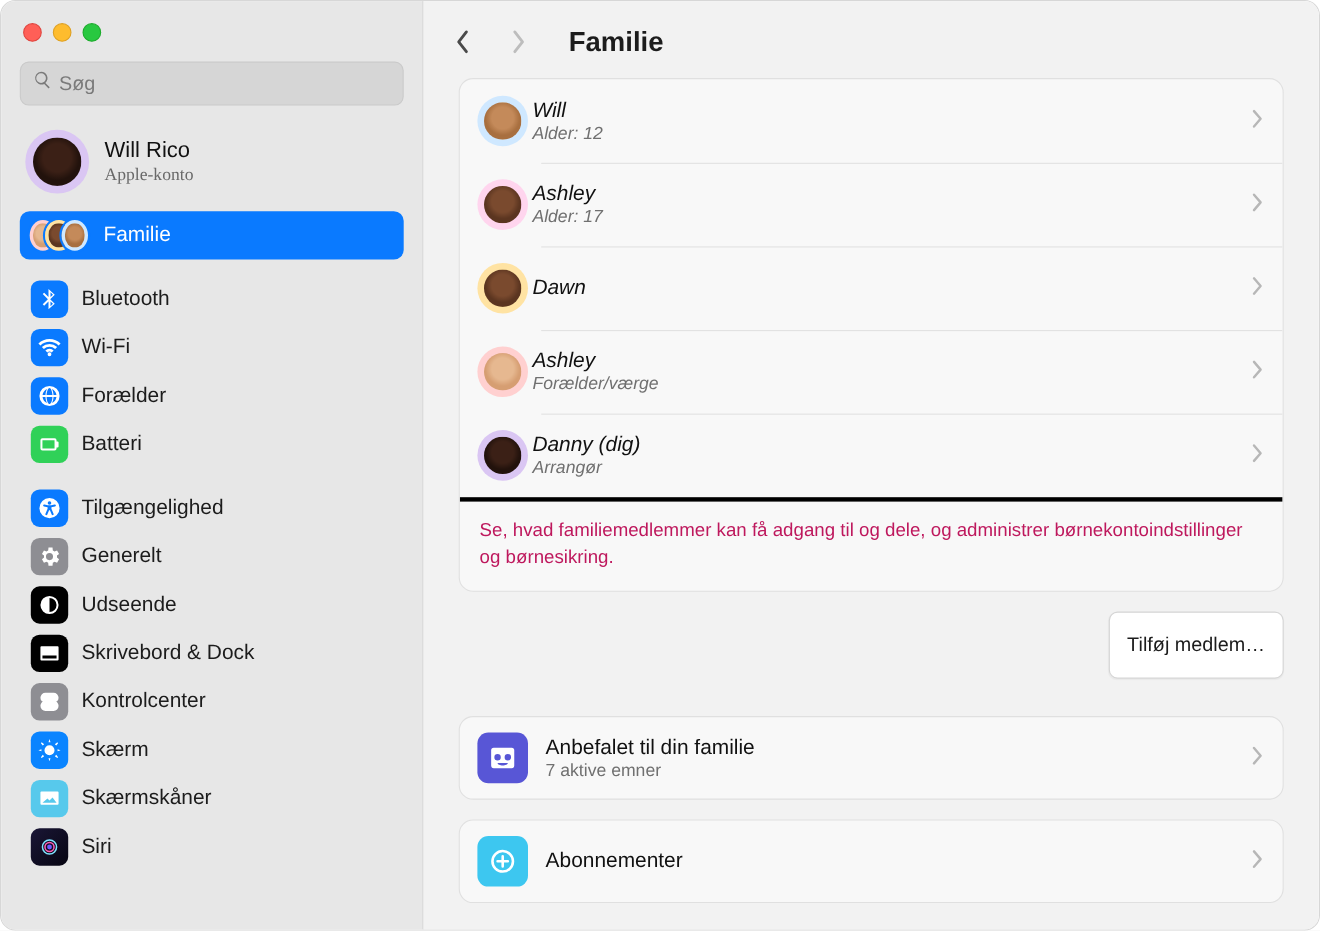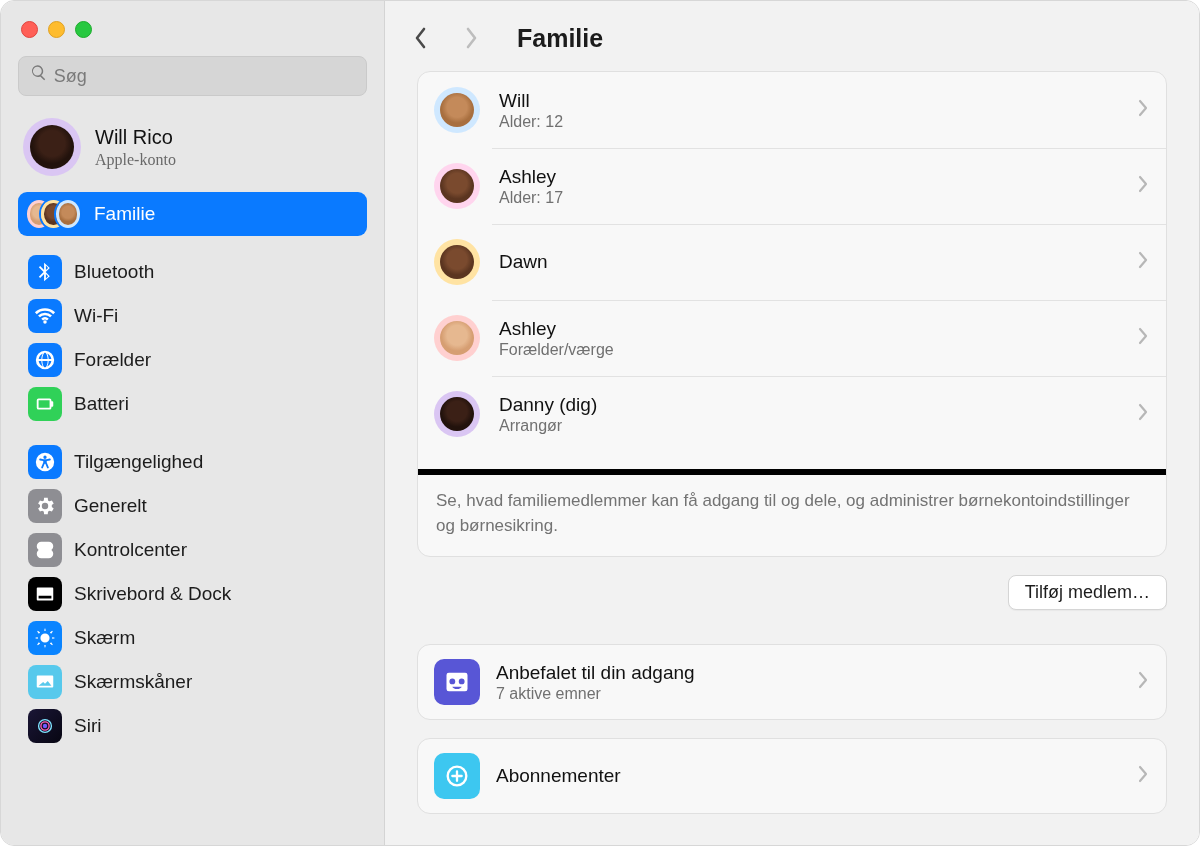--- a/index.html
+++ b/index.html
@@ -126,49 +126,50 @@
   .card {
     background: #f8f8f8;
     border: 1px solid #e0e0e0;
     border-radius: 13px;
     overflow: hidden;
     margin-bottom: 18px;
   }
   .row {
     display: flex; align-items: center;
     padding: 15px 18px 15px 16px;
-    gap: 19px;
+    gap: 4px;
     position: relative;
+    font-style: italic;
   }
   .row + .row::before {
     content: '';
     position: absolute; left: 74px; right: 0; top: 0;
     height: 1px; background: #e2e2e2;
   }
   .row .avatar { width: 46px; height: 46px; }
   .row-text { flex: 1; }
   .row-name { font-size: 19px; font-weight: 500; color: #111; }
   .row-sub { font-size: 16px; color: #707070; margin-top: 1px; }
   .chevron svg { width: 10px; height: 18px; }
   .chevron svg path { stroke: #b7b7b7; fill:none; stroke-width:2.2; stroke-linecap:round; stroke-linejoin:round;}
 
   .card-footer {
     padding: 14px 18px 18px 18px;
-    font-size: 17px; color: #737373;
+    font-size: 17px; color: #be185d;
     line-height: 1.45;
-    border-top: 6px solid #000000;
-    margin-top: 17px;
+    border-top: 4px solid #000000;
+    margin-top: 0;
   }
 
   .add-btn-wrap { display:flex; justify-content:flex-end; margin: 6px 0 34px 0; }
   .add-btn {
     background: #fff;
     border: 1px solid #d5d5d5;
     border-radius: 8px;
-    padding: 6px 16px;
+    padding: 19px 16px;
     font-size: 18px; color: #1c1c1c;
     box-shadow: 0 1px 1px rgba(0,0,0,.04);
   }
 
   .list-row {
     display:flex; align-items:center;
     padding: 14px 18px 14px 16px;
     gap: 16px;
   }
   .list-icon {
@@ -323,37 +324,45 @@
 
     <div class="nav-item">
       <div class="nav-icon bg-gen">
         <svg viewBox="0 0 24 24">
             <path d="M19.4 13a7.5 7.5 0 000-2l2.1-1.6-2-3.5-2.5 1a7.4 7.4 0 00-1.7-1L15 3h-4l-.3 2.9a7.4 7.4 0 00-1.7 1l-2.5-1-2 3.5L6.6 11a7.5 7.5 0 000 2l-2.1 1.6 2 3.5 2.5-1a7.4 7.4 0 001.7 1L11 21h4l.3-2.9a7.4 7.4 0 001.7-1l2.5 1 2-3.5L19.4 13zM12 15.5A3.5 3.5 0 1115.5 12 3.5 3.5 0 0112 15.5z"></path>
           </svg>
       </div>
       <span>Generelt</span>
     </div>
 
+    <div class="nav-item">
+      <div class="nav-icon bg-app">
+        <svg viewBox="0 0 24 24">
+            <path d="M12 3a9 9 0 100 18 9 9 0 000-18zm0 2a7 7 0 010 14V5z"></path>
+          </svg>
+      </div>
+      <span>Udseende</span>
+    </div>
+
+    <div class="nav-item">
+      <div class="nav-icon bg-dock">
+        <svg viewBox="0 0 24 24">
+            <path fill="#fff" d="M4 5h16a1 1 0 011 1v12a1 1 0 01-1 1H4a1 1 0 01-1-1V6a1 1 0 011-1zm1 9v3h14v-3H5z"></path>
+          </svg>
+      </div>
+      <span>Skrivebord &amp; Dock</span>
+    </div>
 
     <div class="nav-item">
       <div class="nav-icon bg-cc">
         <svg viewBox="0 0 24 24">
             <path d="M8 5a3 3 0 110 6 3 3 0 010-6zm-5 3a5 5 0 015-5h8a5 5 0 010 10H8a5 5 0 01-5-5zm13 5a3 3 0 110 6 3 3 0 010-6zm5 3a5 5 0 01-5 5H8a5 5 0 010-10h8a5 5 0 015 5z"></path>
           </svg>
       </div>
       <span>Kontrolcenter</span>
-    </div>
-
-    <div class="nav-item">
-      <div class="nav-icon bg-dock">
-        <svg viewBox="0 0 24 24">
-            <path fill="#fff" d="M4 5h16a1 1 0 011 1v12a1 1 0 01-1 1H4a1 1 0 01-1-1V6a1 1 0 011-1zm1 9v3h14v-3H5z"></path>
-          </svg>
-      </div>
-      <span>Skrivebord &amp; Dock</span>
     </div>
 
     <div class="nav-item">
       <div class="nav-icon bg-disp">
         <svg viewBox="0 0 24 24">
             <path d="M12 7a5 5 0 110 10 5 5 0 010-10zm0-6l1 3h-2l1-3zm0 22l-1-3h2l-1 3zM1 12l3-1v2l-3-1zm22 0l-3 1v-2l3 1zM4.2 4.2l2.5 1.8-1.4 1.4L3.5 5l.7-.8zm15.6 15.6l-2.5-1.8 1.4-1.4 1.8 2.5-.7.7zM19.8 4.2l.7.8-1.8 2.4-1.4-1.4 2.5-1.8zM4.2 19.8l-.7-.7 1.8-2.5 1.4 1.4-2.5 1.8z"></path>
           </svg>
       </div>
       <span>Skærm</span>
     </div>
@@ -494,21 +503,21 @@
     </div>
 
     <div class="card">
       <div class="list-row">
         <div class="list-icon recommend">
           <svg viewBox="0 0 24 24">
               <path d="M5 4h14a2 2 0 012 2v12a2 2 0 01-2 2H5a2 2 0 01-2-2V6a2 2 0 012-2zm3 10a2.5 2.5 0 100-5 2.5 2.5 0 000 5zm8 0a2.5 2.5 0 100-5 2.5 2.5 0 000 5zm-4 4c2 0 4-1 4-2H8c0 1 2 2 4 2z"></path>
             </svg>
         </div>
         <div class="row-text">
-          <div class="row-name">Anbefalet til din adgang</div>
+          <div class="row-name">Anbefalet til din familie</div>
           <div class="row-sub">7 aktive emner</div>
         </div>
         <div class="chevron"><svg viewBox="0 0 10 18">
               <path d="M2 2l6 7-6 7"></path>
             </svg></div>
       </div>
     </div>
 
     <div class="card" style="margin-bottom:0;">
       <div class="list-row">

